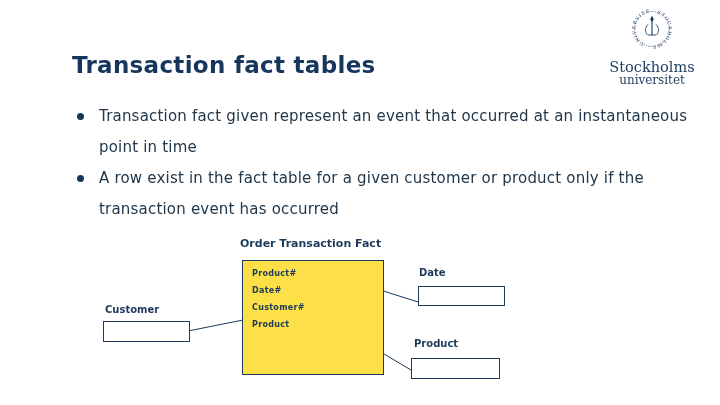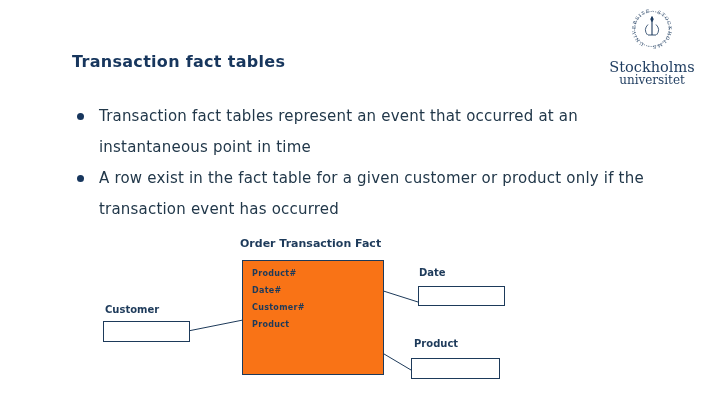--- a/index.html
+++ b/index.html
@@ -5,21 +5,21 @@
   html,body{margin:0;padding:0;background:#e8e8e8;}
   .slide{
     position:relative;
     width:720px;height:405px;
     background:var(--c-background,#fff);
     overflow:hidden;
     font-family:"DejaVu Sans","Liberation Sans",sans-serif;
   }
   .slide-title{
     position:absolute;left:72px;top:52px;
-    font-size:16px;font-weight:bold;
+    font-size:23px;font-weight:bold;
     color:var(--c-title,#17365d);
     letter-spacing:0.3px;
   }
   .bullets{
     position:absolute;left:72px;top:101px;width:618px;
   }
   .bullet-item{
     display:flex;align-items:flex-start;
     font-size:15px;line-height:31px;
     color:var(--c-body,#22384a);
@@ -32,21 +32,21 @@
     margin:12px 15px 0 5px;
   }
   
   .connector-layer{position:absolute;left:0;top:0;width:720px;height:405px;}
   .fact-title{
     position:absolute;left:240px;top:237px;
     font-size:11px;font-weight:bold;color:var(--c-diagram,#1d3a5a);
   }
   .fact-box{
     position:absolute;left:242px;top:260px;width:131px;height:109px;
-    border:1px solid var(--c-diagram,#1d3a5a);background:#f97316;
+    border:1px solid var(--c-diagram,#1d3a5a);background:#fde047;
     padding:4px 0 0 9px;box-sizing:content-box;
   }
   .fact-field{
     font-size:8px;font-weight:600;line-height:17px;
     color:var(--c-diagram,#1d3a5a);letter-spacing:0.3px;
   }
   .dim-label{
     position:absolute;
     font-size:10px;font-weight:bold;color:var(--c-diagram,#1d3a5a);
   }
@@ -73,21 +73,21 @@
     <line x1="188" y1="331" x2="243" y2="320" stroke="#1d3a5a" stroke-width="1"></line>
     <line x1="374" y1="288" x2="418" y2="302" stroke="#1d3a5a" stroke-width="1"></line>
     <line x1="374" y1="348" x2="411" y2="370" stroke="#1d3a5a" stroke-width="1"></line>
   </svg>
 
   <div class="slide-title">Transaction fact tables</div>
 
   <div class="bullets">
     <div class="bullet-item">
       <span class="bullet-dot"></span>
-      <span>Transaction fact tables represent an event that occurred at an instantaneous point in time</span>
+      <span>Transaction fact given represent an event that occurred at an instantaneous point in time</span>
     </div>
     <div class="bullet-item">
       <span class="bullet-dot"></span>
       <span>A row exist in the fact table for a given customer or product only if the transaction event has occurred</span>
     </div>
   </div>
 
   <div class="fact-title">Order Transaction Fact</div>
   <div class="fact-box">
     <div class="fact-field">Product#</div>

